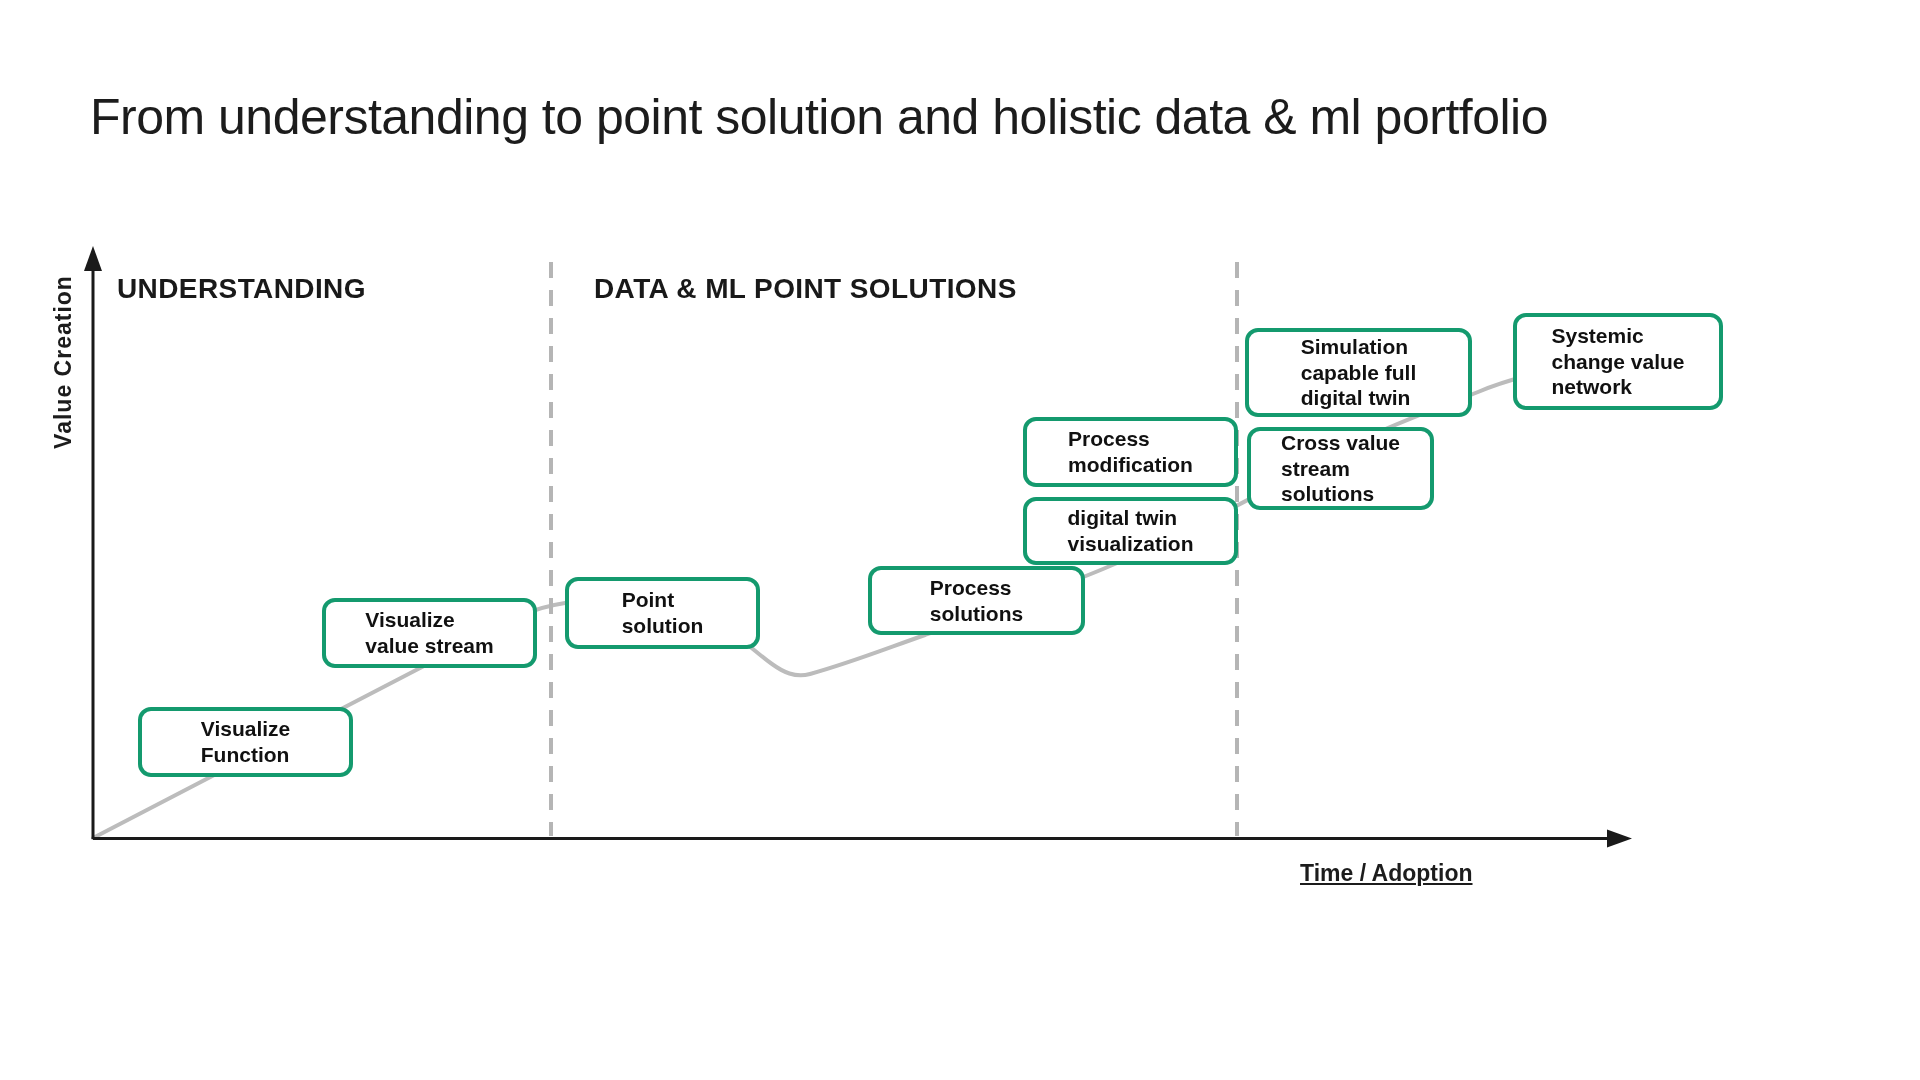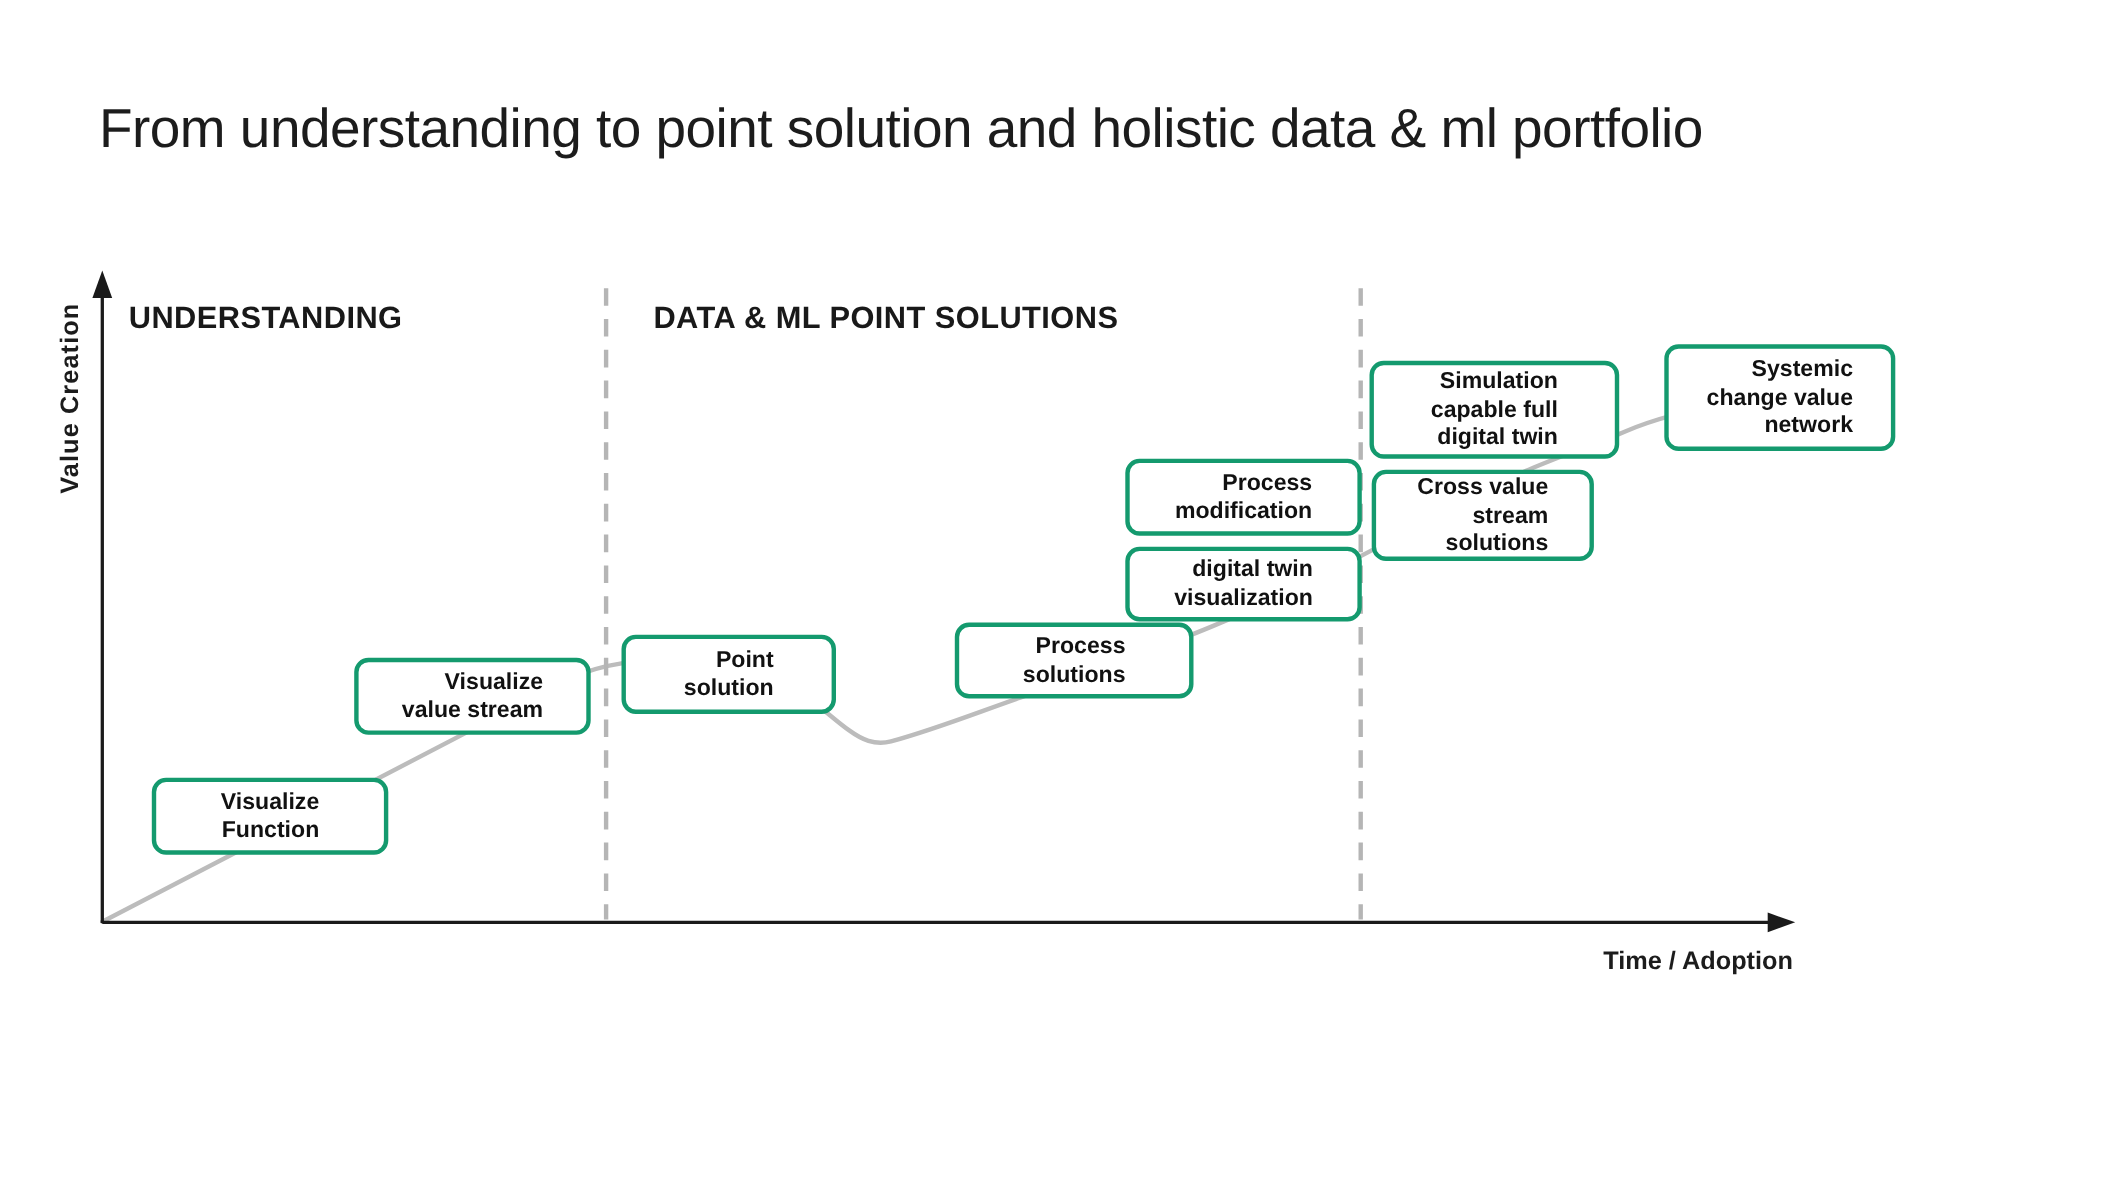--- a/index.html
+++ b/index.html
@@ -19,41 +19,41 @@
 
   .plot-svg{position:absolute;left:0;top:0;width:1920px;height:1080px;}
 
   .axis-line{stroke:var(--axis_black);stroke-width:3;fill:none;}
   .axis-head{fill:var(--axis_black);stroke:none;}
   .phase-divider{stroke:var(--dash_gray);stroke-width:4;stroke-dasharray:16 12;fill:none;}
   .value-curve{stroke:var(--curve_gray);stroke-width:4;fill:none;stroke-linecap:round;}
 
   .y-label{position:absolute;left:63px;top:362px;transform:translate(-50%,-50%) rotate(-90deg);
            font-size:23px;font-weight:700;letter-spacing:1px;white-space:nowrap;}
-  .x-label{position:absolute;left:1300px;top:860px;width:330px;text-align:right;
-           font-size:23px;font-weight:700;white-space:nowrap;}
+  .x-label{position:absolute;left:1300px;top:860px;width:330px;text-align:left;
+           font-size:23px;font-weight:700;white-space:nowrap;text-decoration:underline;}
 
   .phase-header{position:absolute;top:273px;font-size:28px;font-weight:700;
                 letter-spacing:0.4px;white-space:nowrap;color:#191919;}
   .phase-1{left:117px;}
   .phase-2{left:594px;}
   .phase-3{left:1258px;}
 
   .node{position:absolute;display:flex;align-items:center;justify-content:center;
         background:#ffffff;border:4px solid var(--accent_green);border-radius:13px;
-        text-align:right;}
+        text-align:left;}
   .node span{font-size:21px;font-weight:600;line-height:1.22;color:#111111;white-space:pre-line;}
 
   .node-1{left:138px; top:707px; width:215px; height:70px;}
   .node-2{left:322px; top:598px; width:215px; height:70px;}
   .node-3{left:565px; top:577px; width:195px; height:72px;}
   .node-4{left:868px; top:566px; width:217px; height:69px;}
   .node-5{left:1023px;top:497px; width:215px; height:68px;}
   .node-6{left:1023px;top:417px; width:215px; height:70px;}
-  .node-7{left:1247px;top:427px; width:202px; height:83px;}
+  .node-7{left:1247px;top:427px; width:187px; height:83px;}
   .node-8{left:1245px;top:328px; width:227px; height:89px;}
   .node-9{left:1477px;top:313px; width:210px; height:97px;margin-left:36px;}
 </style>
 </head>
 <body>
 
 <div class="canvas">
 
   <div class="title">From understanding to point solution and holistic data &amp; ml portfolio</div>
 

